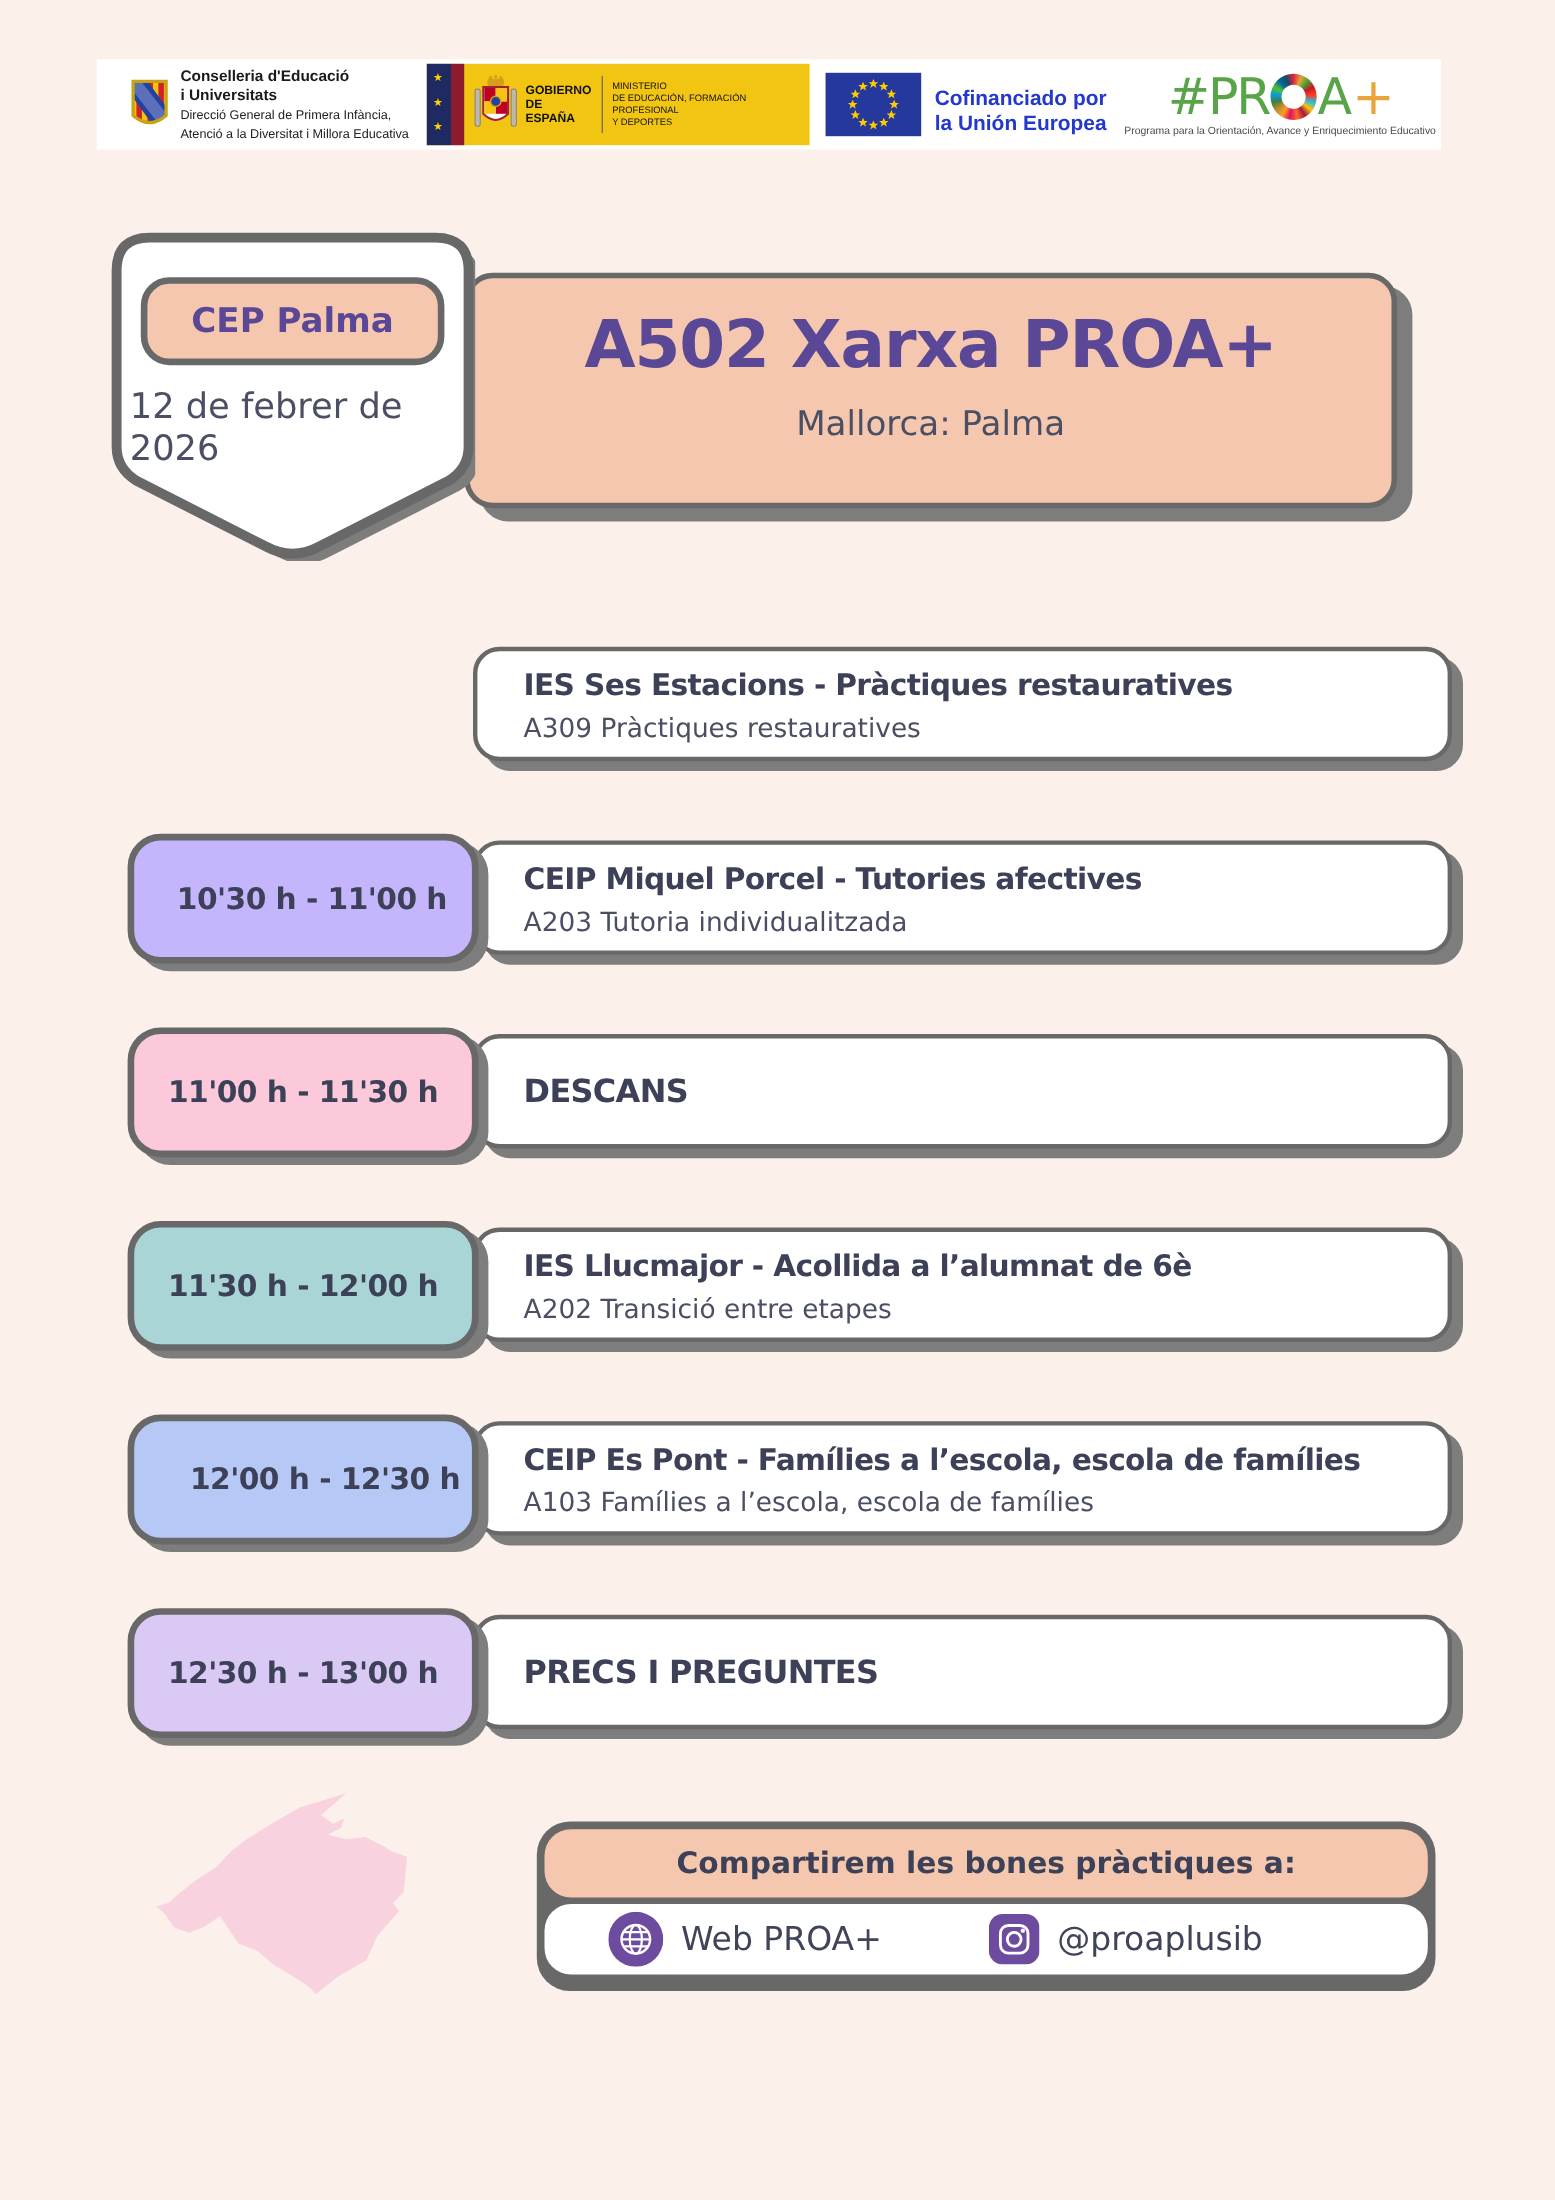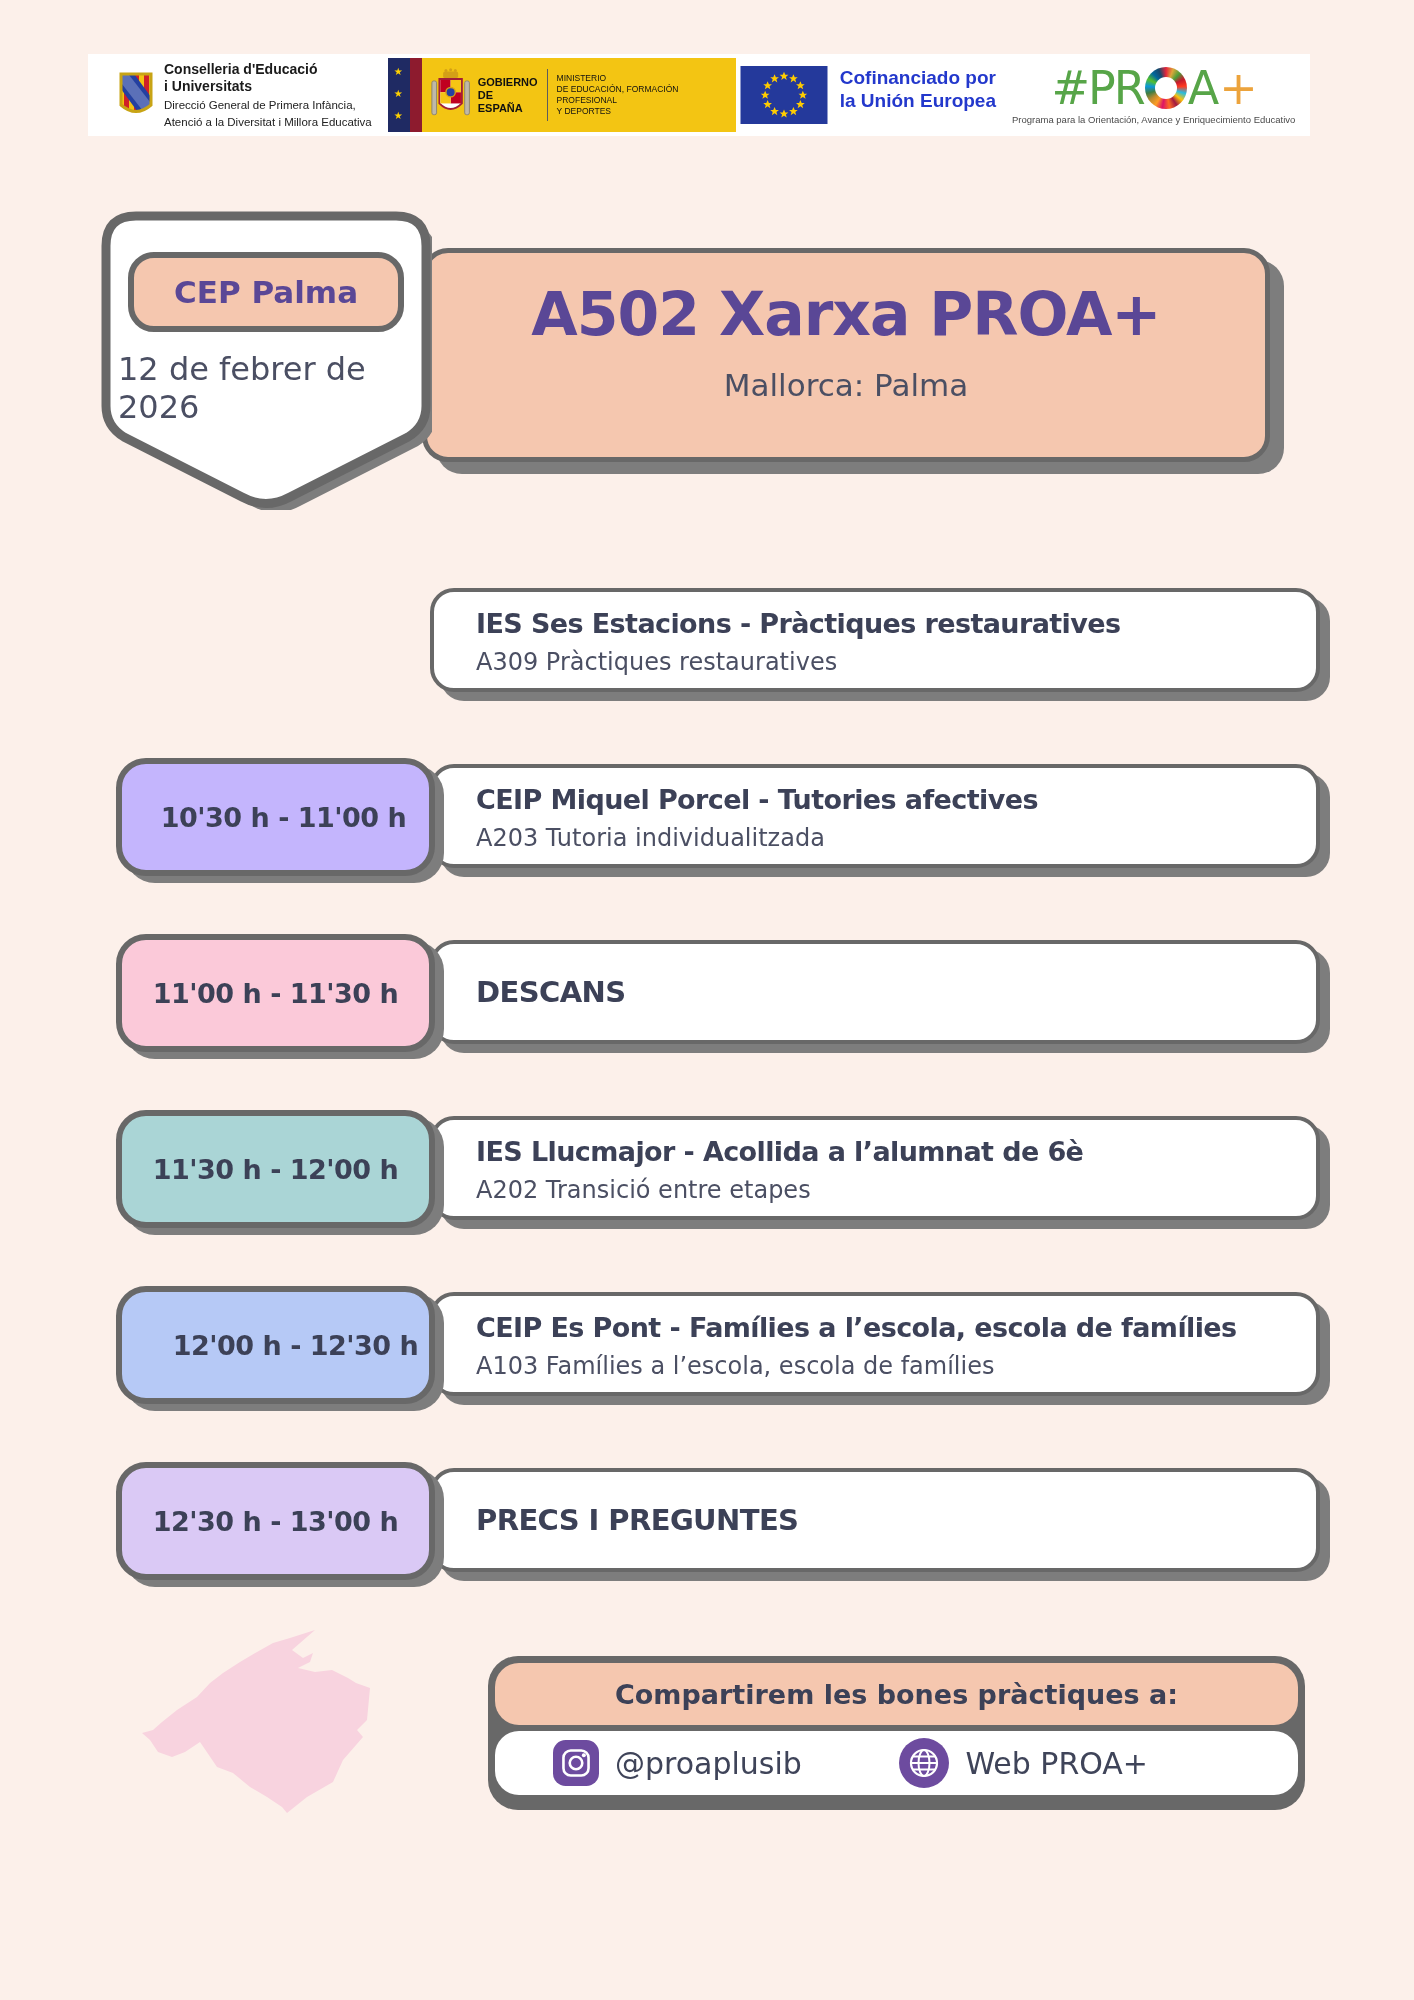--- a/index.html
+++ b/index.html
@@ -23,21 +23,21 @@
   .cons-title{font-weight:bold;font-size:14px;line-height:17px;}
   .cons-sub{font-size:11.5px;line-height:14px;margin-top:3px;color:#222;}
   .gob{margin-left:16px;width:348px;height:74px;background:#f3c513;display:flex;align-items:center;}
   .gob-flagcol{width:24px;height:74px;background:#1f2a63;position:relative;}
   .gob-flagcol span{position:absolute;left:6px;color:#ffd200;font-size:10px;}
   .gob-redcol{width:13px;height:74px;background:#8d1b2e;}
   .gob-arms{margin:0 6px 0 8px;}
   .gob-name{font-family:"Liberation Sans",sans-serif;font-weight:bold;font-size:11px;line-height:13px;color:#111;}
   .gob-div{width:1px;height:52px;background:#5c5c5c;margin:0 9px;}
   .gob-min{font-family:"Liberation Sans",sans-serif;font-size:8.5px;line-height:11px;color:#111;padding-right:6px;}
-  .eu{display:flex;align-items:flex-start;gap:12px;margin-left:4px;}
+  .eu{display:flex;align-items:flex-end;gap:12px;margin-left:14px;}
   .eu-text{font-family:"Liberation Sans",sans-serif;font-weight:bold;font-size:19px;line-height:23px;color:#2338cc;}
   .proa{margin-left:16px;display:flex;flex-direction:column;align-items:center;}
   .proa-row{display:flex;align-items:center;font-weight:normal;font-size:46px;letter-spacing:-2px;color:#57a548;line-height:46px;}
   .proa-plus{color:#eca33c;margin-left:2px;}
   .sdg-wheel{display:inline-flex;align-items:center;justify-content:center;width:42px;height:42px;border-radius:50%;margin:0 1px;
     background:conic-gradient(#e5243b,#dda63a,#4c9f38,#c5192d,#ff3a21,#26bde2,#fcc30b,#a21942,#fd6925,#dd1367,#fd9d24,#bf8b2e,#3f7e44,#0a97d9,#56c02b,#00689d,#19486a,#e5243b);}
   .sdg-wheel span{width:22px;height:22px;border-radius:50%;background:#fff;}
   .proa-tag{font-family:"Liberation Sans",sans-serif;font-size:9.5px;color:#4a4a4a;margin-top:3px;}
 
   
@@ -256,36 +256,36 @@
   <svg class="map" width="240" height="195" viewBox="0 0 240 195">
     <path fill="#f8d3df" d="M179,2 L156,22 L167,30 L177,25 L174,34 L162,40 L179,44 L196,42 L212,50 L220,55 L234,60 L231,92 L221,102 L227,109 L207,132 L197,154 L171,169 L151,185 L146,179 L131,169 L114,159 L97,145 L81,139 L64,114 L49,124 L36,129 L22,124 L14,112 L6,105 L17,102 L26,94 L41,82 L61,69 L74,55 L87,45 L104,34 L121,24 L137,15 L154,10 Z"></path>
   </svg>
 
   <div class="share">
     <div class="share-head" style="background: rgb(245, 199, 175);">
       <span>Compartirem les bones pràctiques a:</span>
     </div>
     <div class="share-pill">
       <div class="share-item">
-        <svg width="46" height="46" viewBox="0 0 44 44">
-          <rect width="44" height="44" rx="12" fill="#6d4b9f"></rect>
-          <rect x="10" y="10" width="24" height="24" rx="7" fill="none" stroke="#ffffff" stroke-width="2.5"></rect>
-          <circle cx="22" cy="22" r="6" fill="none" stroke="#ffffff" stroke-width="2.5"></circle>
-          <circle cx="29.5" cy="14.5" r="1.9" fill="#ffffff"></circle>
-        </svg>
-        <span>@proaplusib</span>
-      </div>
-      <div class="share-item">
         <svg width="50" height="50" viewBox="0 0 50 50">
           <circle cx="25" cy="25" r="25" fill="#6d4b9f"></circle>
           <circle cx="25" cy="25" r="13" fill="none" stroke="#ffffff" stroke-width="2.2"></circle>
           <ellipse cx="25" cy="25" rx="5.5" ry="13" fill="none" stroke="#ffffff" stroke-width="2"></ellipse>
           <line x1="12" y1="25" x2="38" y2="25" stroke="#ffffff" stroke-width="2"></line>
           <line x1="14" y1="18.5" x2="36" y2="18.5" stroke="#ffffff" stroke-width="2"></line>
           <line x1="14" y1="31.5" x2="36" y2="31.5" stroke="#ffffff" stroke-width="2"></line>
         </svg>
         <span>Web PROA+</span>
       </div>
+      <div class="share-item">
+        <svg width="46" height="46" viewBox="0 0 44 44">
+          <rect width="44" height="44" rx="12" fill="#6d4b9f"></rect>
+          <rect x="10" y="10" width="24" height="24" rx="7" fill="none" stroke="#ffffff" stroke-width="2.5"></rect>
+          <circle cx="22" cy="22" r="6" fill="none" stroke="#ffffff" stroke-width="2.5"></circle>
+          <circle cx="29.5" cy="14.5" r="1.9" fill="#ffffff"></circle>
+        </svg>
+        <span>@proaplusib</span>
+      </div>
     </div>
   </div>
 
 
 </div>
 
 </body></html>

